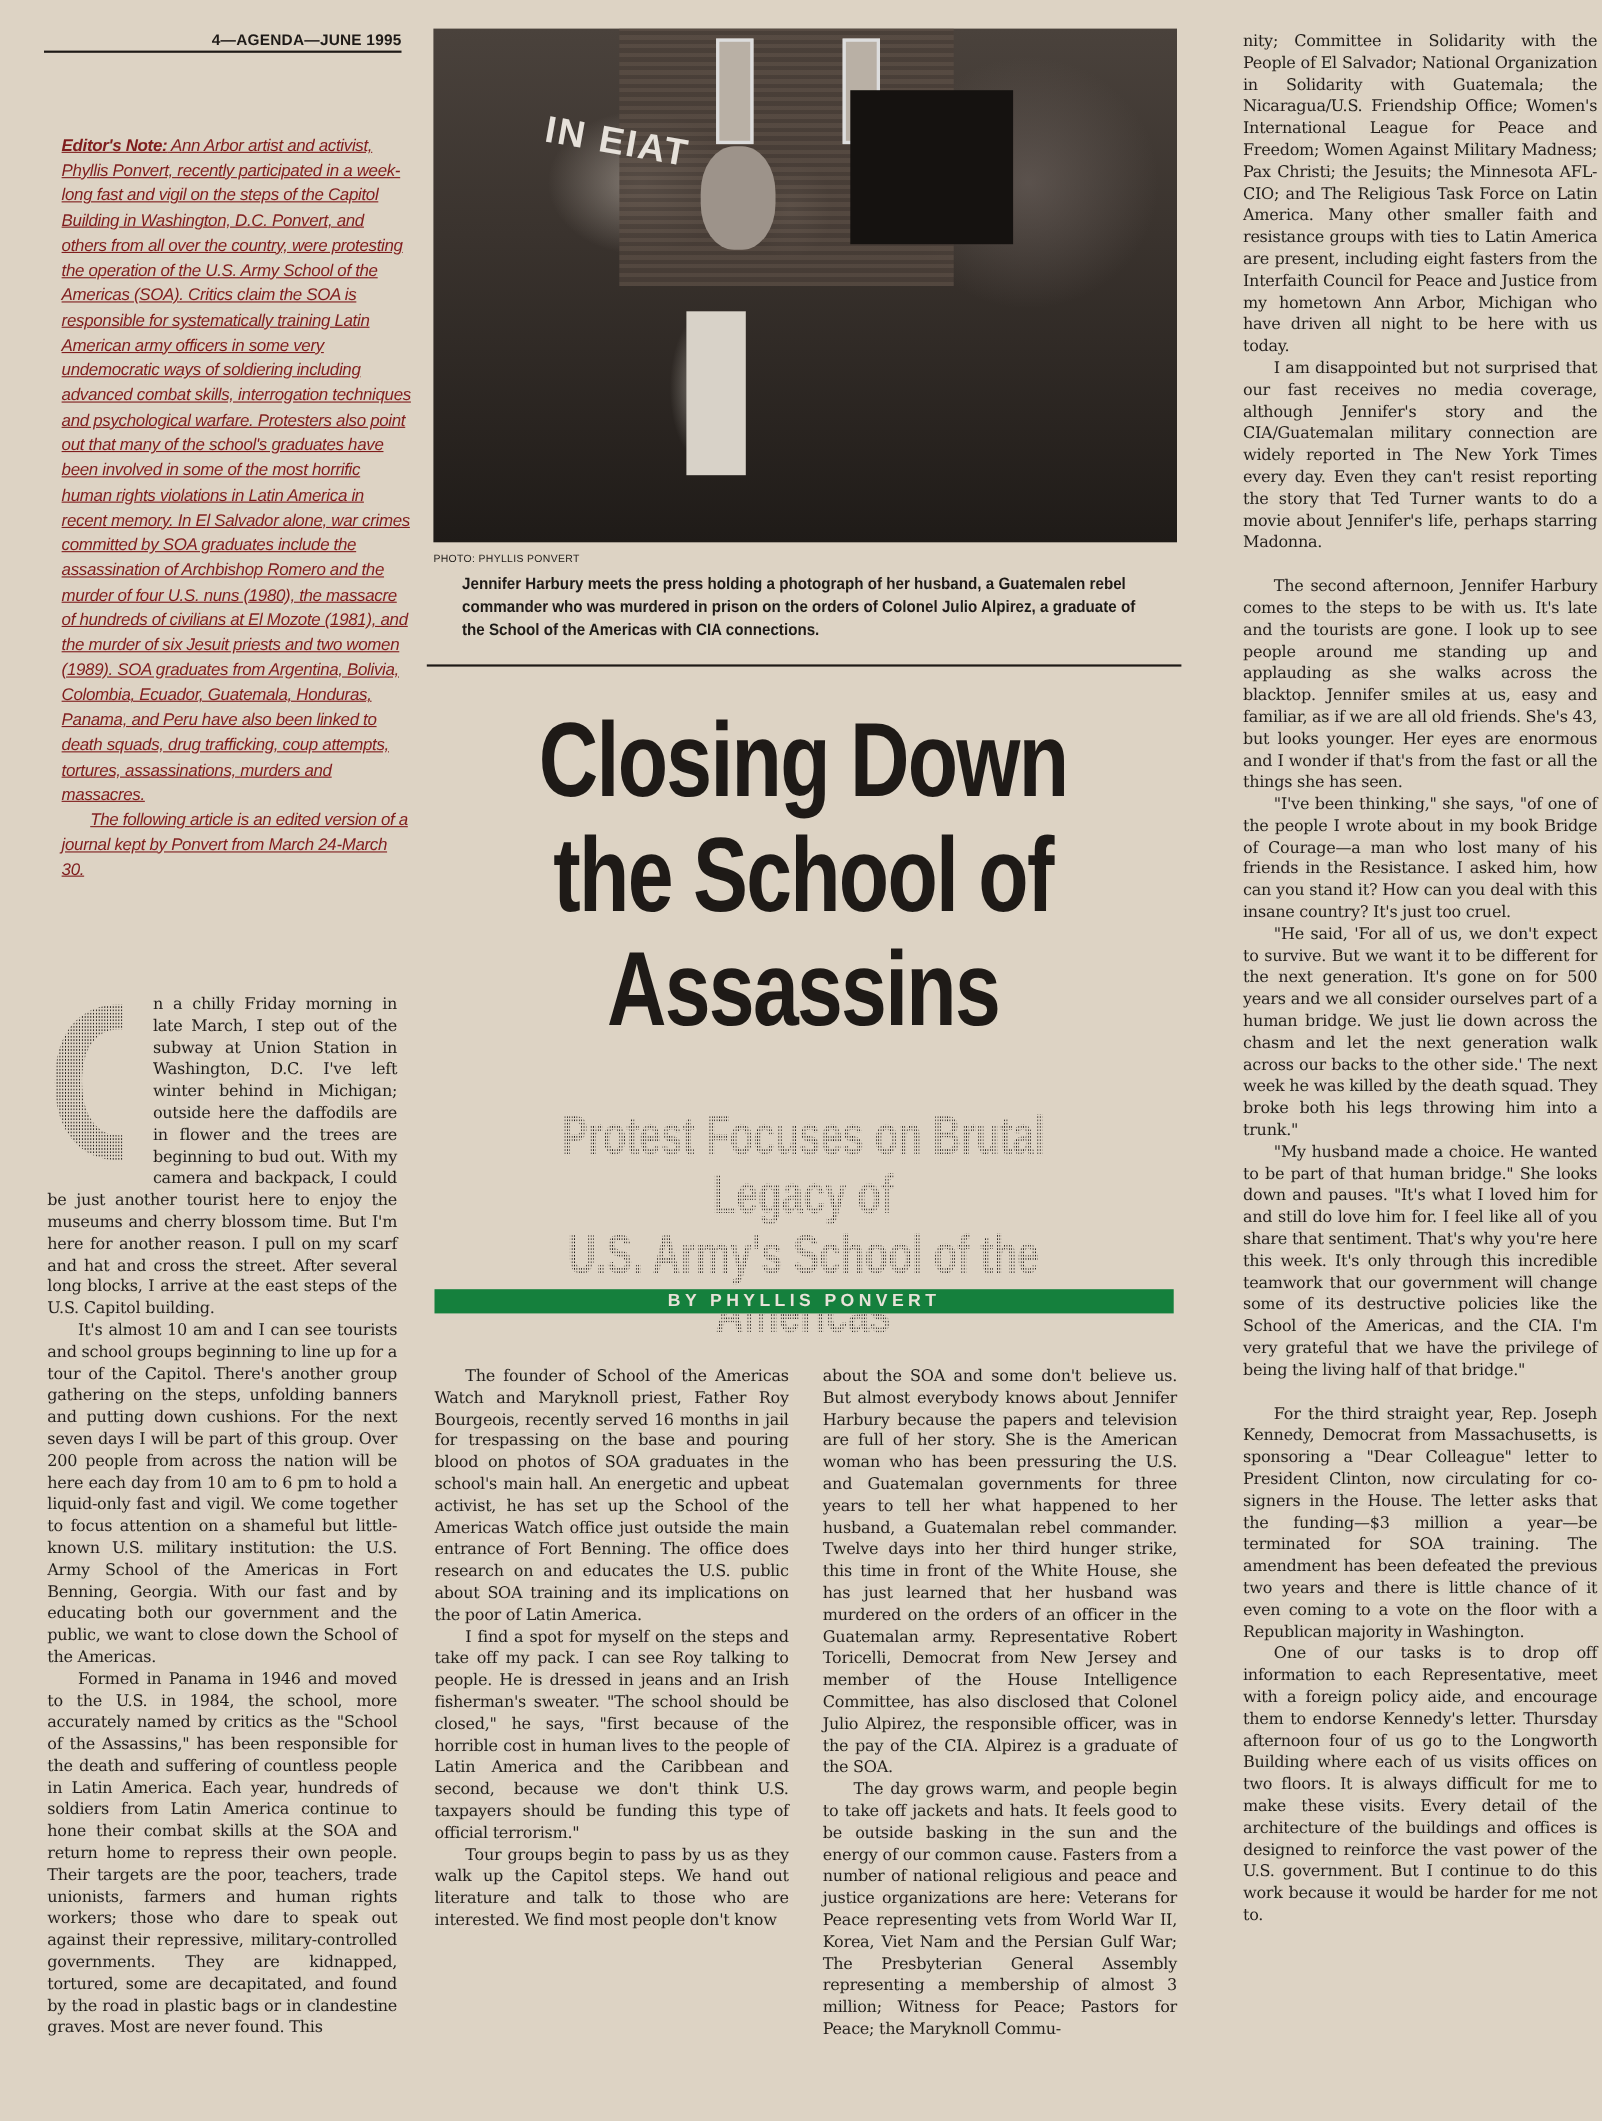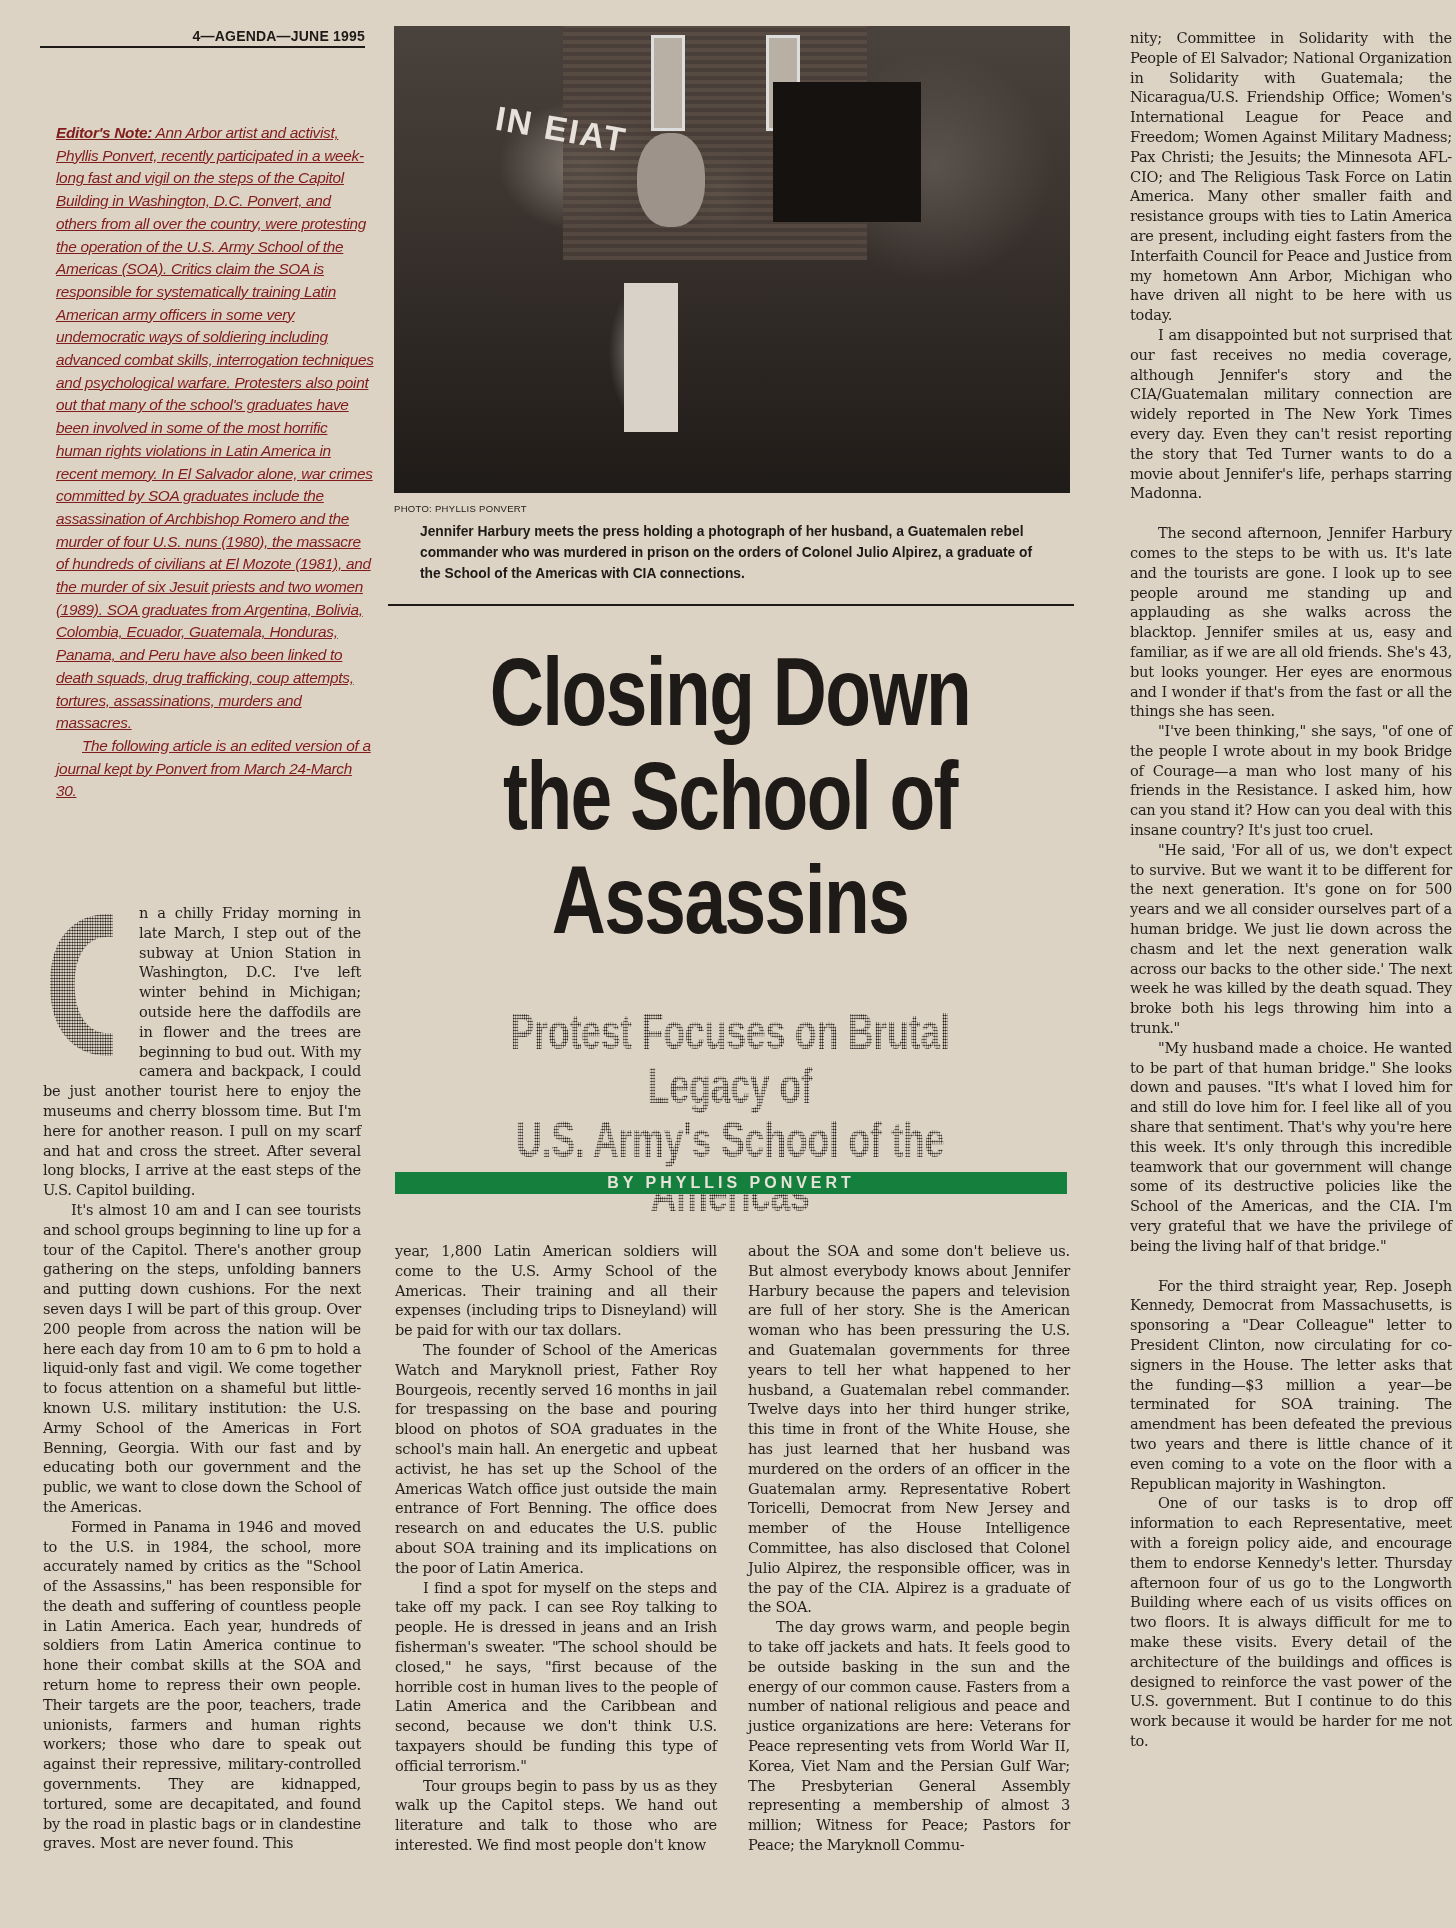--- a/index.html
+++ b/index.html
@@ -136,21 +136,20 @@
 <div class="abs byline">BY PHYLLIS PONVERT</div>
 
 <div class="abs col col1">
   <span class="dropcap">O</span>
   <p class="noindent">n a chilly Friday morning in late March, I step out of the subway at Union Station in Washington, D.C. I've left winter behind in Michigan; outside here the daffodils are in flower and the trees are beginning to bud out. With my camera and backpack, I could be just another tourist here to enjoy the museums and cherry blossom time. But I'm here for another reason. I pull on my scarf and hat and cross the street. After several long blocks, I arrive at the east steps of the U.S. Capitol building.</p>
   <p>It's almost 10 am and I can see tourists and school groups beginning to line up for a tour of the Capitol. There's another group gathering on the steps, unfolding banners and putting down cushions. For the next seven days I will be part of this group. Over 200 people from across the nation will be here each day from 10 am to 6 pm to hold a liquid-only fast and vigil. We come together to focus attention on a shameful but little-known U.S. military institution: the U.S. Army School of the Americas in Fort Benning, Georgia. With our fast and by educating both our government and the public, we want to close down the School of the Americas.</p>
   <p>Formed in Panama in 1946 and moved to the U.S. in 1984, the school, more accurately named by critics as the "School of the Assassins," has been responsible for the death and suffering of countless people in Latin America. Each year, hundreds of soldiers from Latin America continue to hone their combat skills at the SOA and return home to repress their own people. Their targets are the poor, teachers, trade unionists, farmers and human rights workers; those who dare to speak out against their repressive, military-controlled governments. They are kidnapped, tortured, some are decapitated, and found by the road in plastic bags or in clandestine graves. Most are never found. This</p>
 </div>
 
 <div class="abs col col2">
-  <p class="noindent">year, 1,800 Latin American soldiers will come to the U.S. Army School of the Americas. Their training and all their expenses (including trips to Disneyland) will be paid for with our tax dollars.</p>
   <p>The founder of School of the Americas Watch and Maryknoll priest, Father Roy Bourgeois, recently served 16 months in jail for trespassing on the base and pouring blood on photos of SOA graduates in the school's main hall. An energetic and upbeat activist, he has set up the School of the Americas Watch office just outside the main entrance of Fort Benning. The office does research on and educates the U.S. public about SOA training and its implications on the poor of Latin America.</p>
   <p>I find a spot for myself on the steps and take off my pack. I can see Roy talking to people. He is dressed in jeans and an Irish fisherman's sweater. "The school should be closed," he says, "first because of the horrible cost in human lives to the people of Latin America and the Caribbean and second, because we don't think U.S. taxpayers should be funding this type of official terrorism."</p>
   <p>Tour groups begin to pass by us as they walk up the Capitol steps. We hand out literature and talk to those who are interested. We find most people don't know</p>
 </div>
 
 <div class="abs col col3">
   <p class="noindent">about the SOA and some don't believe us. But almost everybody knows about Jennifer Harbury because the papers and television are full of her story. She is the American woman who has been pressuring the U.S. and Guatemalan governments for three years to tell her what happened to her husband, a Guatemalan rebel commander. Twelve days into her third hunger strike, this time in front of the White House, she has just learned that her husband was murdered on the orders of an officer in the Guatemalan army. Representative Robert Toricelli, Democrat from New Jersey and member of the House Intelligence Committee, has also disclosed that Colonel Julio Alpirez, the responsible officer, was in the pay of the CIA. Alpirez is a graduate of the SOA.</p>
   <p>The day grows warm, and people begin to take off jackets and hats. It feels good to be outside basking in the sun and the energy of our common cause. Fasters from a number of national religious and peace and justice organizations are here: Veterans for Peace representing vets from World War II, Korea, Viet Nam and the Persian Gulf War; The Presbyterian General Assembly representing a membership of almost 3 million; Witness for Peace; Pastors for Peace; the Maryknoll Commu-</p>
 </div>
 

